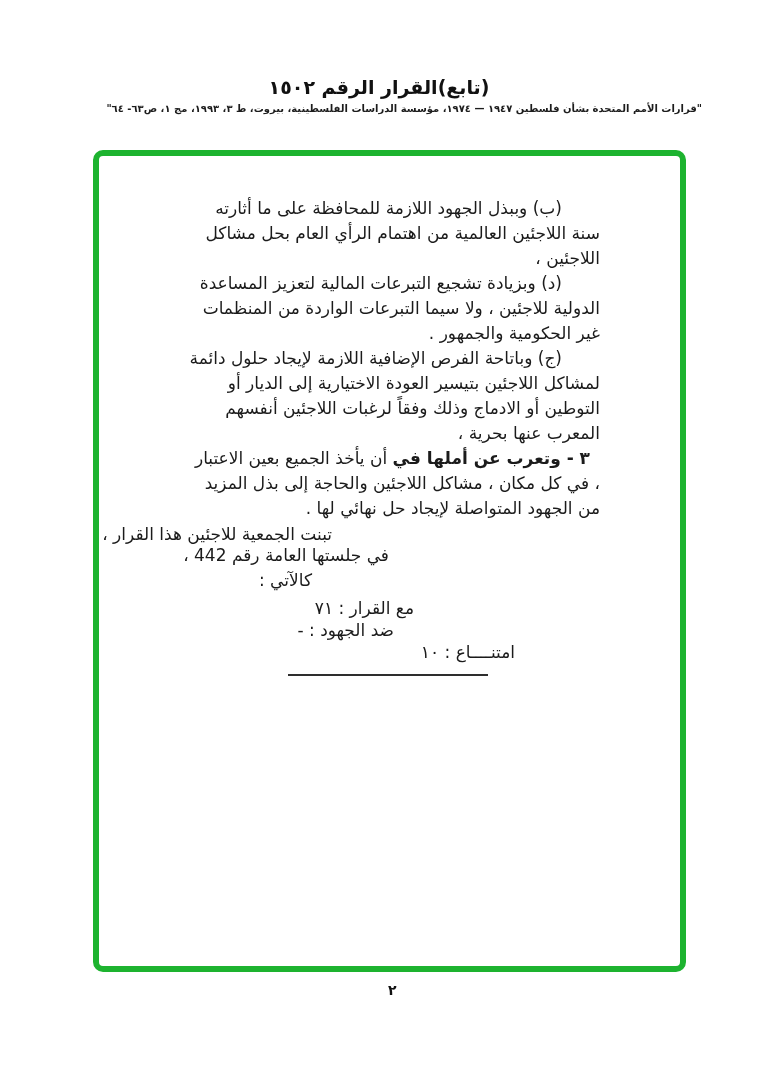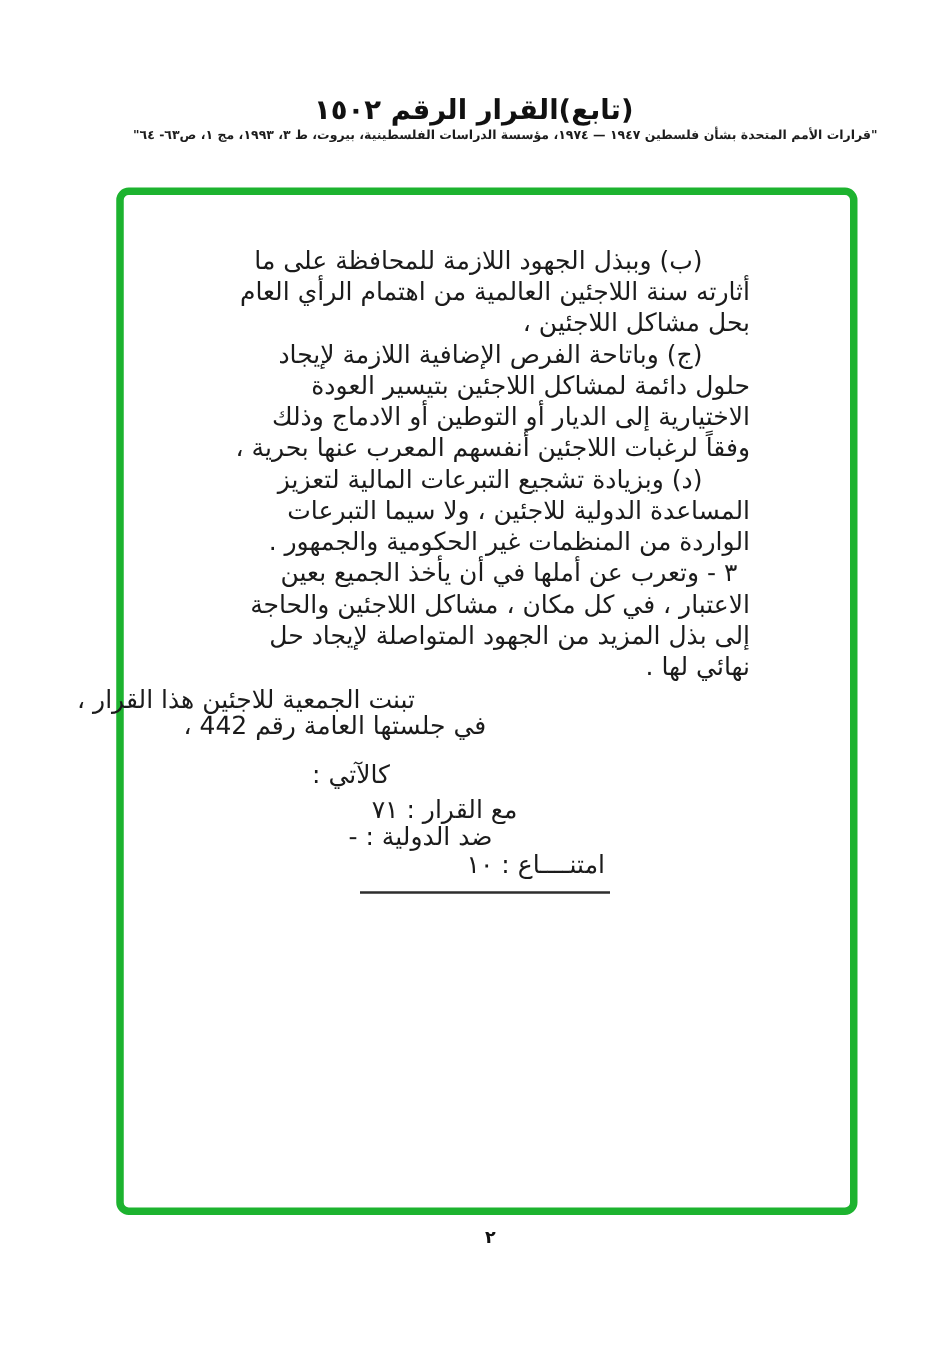--- a/index.html
+++ b/index.html
@@ -15,21 +15,21 @@
     color: #1a1a1a;
     overflow: hidden;
   }
   .page-title {
     position: absolute;
     top: 76px;
     left: 0;
     width: 758px;
     text-align: center;
     direction: rtl;
-    font-size: 22px;
+    font-size: 19px;
     font-weight: bold;
     letter-spacing: 0.5px;
     color: #111;
   }
   .citation-line {
     position: absolute;
     top: 103px;
     right: 56px;
     direction: rtl;
     white-space: nowrap;
@@ -48,49 +48,49 @@
     border-radius: 10px;
     background: #ffffff;
   }
   .resolution-text {
     position: absolute;
     left: 185px;
     top: 196px;
     width: 415px;
     direction: rtl;
     text-align: right;
-    font-size: 20px;
+    font-size: 17px;
     line-height: 25px;
     color: #1b1b1b;
   }
   .para {
     margin: 0;
     text-indent: 38px;
   }
   .para-numbered {
     margin: 0;
     text-indent: 10px;
   }
   .para-lead {
-    font-weight: normal;
+    font-weight: bold;
   }
   .adoption-line {
     line-height: 21px;
     white-space: nowrap;
   }
   .adoption-line-1 { margin: 3px 268px 0 0; }
   .adoption-line-2 { margin: 0 211px 0 0; }
-  .adoption-line-3 { margin: 18px 288px 0 0; }
+  .adoption-line-3 { margin: 4px 288px 0 0; }
   .vote-row {
     line-height: 22px;
     white-space: nowrap;
   }
   .vote-row-1 { margin: 6px 186px 0 0; text-align: right; }
   .vote-row-2 { margin: 0 206px 0 0; }
-  .vote-row-3 { margin: 0 116px 0 0; }
+  .vote-row-3 { margin: 0 85px 0 0; }
   .separator-rule {
     width: 200px;
     height: 0;
     border: none;
     border-top: 2px solid #2e2e2e;
     margin: 11px 112px 0 0;
   }
   .page-number {
     position: absolute;
     top: 982px;
@@ -104,28 +104,28 @@
 <body>
 
 <div class="page-title">(تابع)القرار الرقم ١٥٠٢</div>
 
 <div class="citation-line">"قرارات الأمم المتحدة بشأن فلسطين ١٩٤٧ — ١٩٧٤، مؤسسة الدراسات الفلسطينية، بيروت، ط ٣، ١٩٩٣، مج ١، ص٦٣- ٦٤"</div>
 
 <div class="document-frame"></div>
 
 <div class="resolution-text">
   <p class="para">(ب) وببذل الجهود اللازمة للمحافظة على ما أثارته سنة اللاجئين العالمية من اهتمام الرأي العام بحل مشاكل اللاجئين ،</p>
+  <p class="para">(د) وبزيادة تشجيع التبرعات المالية لتعزيز المساعدة الدولية للاجئين ، ولا سيما التبرعات الواردة من المنظمات غير الحكومية والجمهور .</p>
   <p class="para">(ج) وباتاحة الفرص الإضافية اللازمة لإيجاد حلول دائمة لمشاكل اللاجئين بتيسير العودة الاختيارية إلى الديار أو التوطين أو الادماج وذلك وفقاً لرغبات اللاجئين أنفسهم المعرب عنها بحرية ،</p>
-  <p class="para">(د) وبزيادة تشجيع التبرعات المالية لتعزيز المساعدة الدولية للاجئين ، ولا سيما التبرعات الواردة من المنظمات غير الحكومية والجمهور .</p>
   <p class="para-numbered"><span class="para-lead">٣ - وتعرب عن أملها في</span><span> أن يأخذ الجميع بعين الاعتبار ، في كل مكان ، مشاكل اللاجئين والحاجة إلى بذل المزيد من الجهود المتواصلة لإيجاد حل نهائي لها .</span></p>
 
   <div class="adoption-line adoption-line-1">تبنت الجمعية للاجئين هذا القرار ،</div>
   <div class="adoption-line adoption-line-2">في جلستها العامة رقم 442 ،</div>
   <div class="adoption-line adoption-line-3">كالآتي :</div>
 
   <div class="vote-row vote-row-1">مع القرار : ٧١</div>
-  <div class="vote-row vote-row-2">ضد الدولية : -</div>
+  <div class="vote-row vote-row-2">ضد الجهود : -</div>
   <div class="vote-row vote-row-3">امتنــــاع : ١٠</div>
 
   <hr class="separator-rule">
 </div>
 
 <div class="page-number">٢</div>
 
 </body></html>

